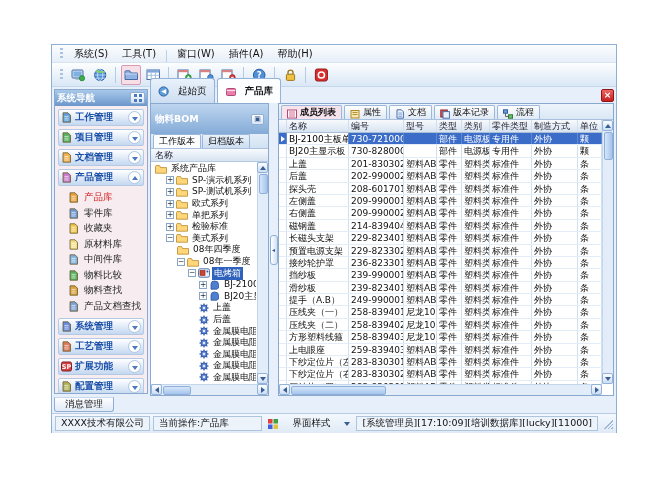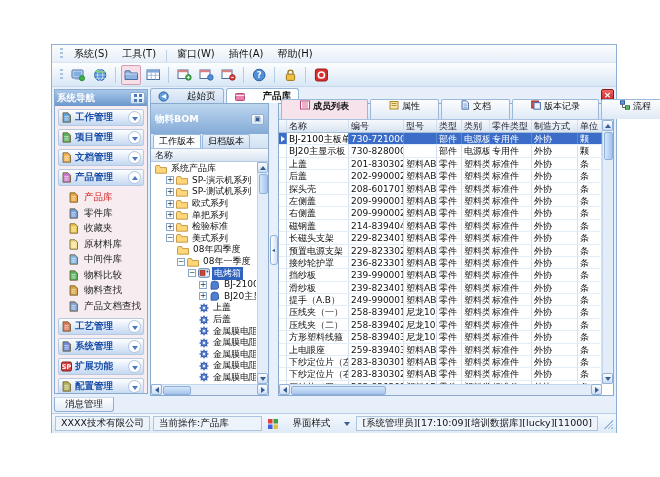--- a/index.html
+++ b/index.html
@@ -12,21 +12,21 @@
 .grip{width:3px;height:12px;margin:0 4px;background:repeating-linear-gradient(#a9c3e0 0 2px,transparent 2px 4px)}
 .menu-item{padding:1px 7px;font-size:10px;white-space:nowrap}
 .menu-sep{width:1px;height:12px;background:#bcd0e6;margin:0 3px}
 .toolbar{display:flex;align-items:center;height:24px;background:linear-gradient(#fdfefe,#d9e7f6);border-bottom:1px solid #c6d8ec;padding-left:4px}
 .tool-btn{width:20px;height:20px;display:flex;align-items:center;justify-content:center;border-radius:2px;margin:0 1px}
 .tool-btn.active{background:#f7dfe8;border:1px solid #d79ab2}
 .tool-sep{width:1px;height:16px;background:#b6cce4;margin:0 4px}
 
 
 .tabstrip{position:absolute;left:98px;top:42px;right:2px;height:16px;display:flex;align-items:flex-end;gap:2px}
-.doc-tab{height:15px;display:flex;align-items:center;gap:17px;padding:0 7px;border:1px solid #93b3d8;border-bottom:none;border-radius:3px 3px 0 0;background:linear-gradient(#e9f1fa,#cddef2);font-size:9.5px;white-space:nowrap}
+.doc-tab{height:25px;display:flex;align-items:center;gap:8px;padding:0 7px;border:1px solid #93b3d8;border-bottom:none;border-radius:3px 3px 0 0;background:linear-gradient(#e9f1fa,#cddef2);font-size:9.5px;white-space:nowrap}
 .doc-tab.active{background:#fdfeff;font-weight:bold}
 .tab-close{margin-left:auto;align-self:center;width:13px;height:13px;background:linear-gradient(#e66,#c62020);border:1px solid #8f1414;border-radius:2px;color:#fff;font-size:9px;font-weight:bold;line-height:11px;text-align:center}
 
 
 .sidebar{position:absolute;left:2px;top:44px;width:94px;height:305px;border:1px solid #89a9cf;background:#f7edf0;display:flex;flex-direction:column}
 .sb-title{height:16px;flex:none;background:linear-gradient(#a9c8e9,#6b97cc);color:#fff;font-weight:bold;font-size:9.5px;display:flex;align-items:center;padding:0 2px}
 .sb-title-btn{margin-left:auto;width:15px;height:12px;background:linear-gradient(#fff,#cfe0f2);border:1px solid #8fb0d4;border-radius:2px;display:flex;align-items:center;justify-content:center}
 .sb-body{flex:1;padding:3px;overflow:hidden}
 .sb-group-h{height:17px;display:flex;align-items:center;gap:3px;padding:0 2px;background:linear-gradient(#ffffff,#c4d8f0);border:1px solid #b4cae4;border-radius:2px;color:#1a4fa8;font-weight:bold;font-size:9.5px;margin-bottom:3px;white-space:nowrap}
 .chev{margin-left:auto;flex:none;width:13px;height:13px;border-radius:50%;background:#fff;border:1px solid #aec6e2;position:relative}
@@ -51,21 +51,21 @@
 .tnode .lbl{padding:0 2px}
 .tnode.selected .lbl{background:#2f62bc;color:#fff}
 
 
 .split{position:absolute;left:217px;top:58px;width:9px;height:293px;display:flex;align-items:center;justify-content:center}
 .split-btn{width:8px;height:30px;background:linear-gradient(90deg,#ffffff,#cfe0f2);border:1px solid #8fb0d4;border-radius:3px;color:#35588e;font-size:6px;display:flex;align-items:center;justify-content:center}
 
 
 .member{position:absolute;left:226px;top:58px;width:336px;height:293px;border:1px solid #89a9cf;background:#fff;display:flex;flex-direction:column}
 .m-tabs{height:16px;flex:none;display:flex;align-items:flex-end;gap:2px;background:linear-gradient(#eef4fb,#dae7f5);border-bottom:1px solid #a9c1de;padding:0 2px}
-.m-tab{height:20px;display:flex;align-items:flex-start;gap:3px;padding:0 18px;font-size:9px;border:1px solid #9ab8da;border-bottom:none;border-radius:2px 2px 0 0;background:linear-gradient(#fdfdfe,#dfeaf6);white-space:nowrap}
+.m-tab{height:14px;display:flex;align-items:flex-end;gap:3px;padding:0 5px;font-size:9px;border:1px solid #9ab8da;border-bottom:none;border-radius:2px 2px 0 0;background:linear-gradient(#fdfdfe,#dfeaf6);white-space:nowrap}
 .m-tab.active{background:#f7e3ec;font-weight:bold}
 .gridwrap{flex:1;position:relative;overflow:hidden}
 .ghead,.grow{display:grid;grid-template-columns:8px 62px 55px 33px 25px 28px 42px 46px 1fr;width:323px}
 .ghead{height:13px;background:linear-gradient(#f8fafc,#d7e3f1);border-bottom:1px solid #a8bdd6;font-size:9px;color:#223}
 .gcell{padding:0 2px;border-right:1px solid #d2dfef;overflow:hidden;white-space:nowrap;line-height:12.3px;height:100%}
 .grow{height:12.4px;border-bottom:1px solid #e3edf8;font-size:9px}
 .grow.sel{background:#3a6cc8;color:#fff}
 .grow.sel .gcell{border-right-color:#5d88d4}
 .grow.sel .gcell.focus{background:#fff;color:#000}
 .rowind{display:flex;align-items:center;justify-content:center}
@@ -357,35 +357,35 @@
                 <path d="M2 .8 h5 l2.5 2.5 V10.2 H2 Z" fill="#7c9fd4" stroke="#6a5a30" stroke-width="0.8"></path>
                 <path d="M3.4 4.4 H7.6 M3.4 6.2 H7.6 M3.4 8 H7.6" stroke="#ffffff" stroke-width="0.8" opacity="0.8"></path>
               </svg>
             </span>
             <span class="lbl">产品文档查找</span>
           </div>
         </div>
         <div class="sb-group-h">
           <span class="icon16">
             <svg width="11" height="11">
+              <path d="M2 .8 h5 l2.5 2.5 V10.2 H2 Z" fill="#6888d8" stroke="#6a5a30" stroke-width="0.8"></path>
+              <path d="M3.4 4.4 H7.6 M3.4 6.2 H7.6 M3.4 8 H7.6" stroke="#ffffff" stroke-width="0.8" opacity="0.8"></path>
+            </svg>
+          </span>
+          <span class="lbl">系统管理</span>
+          <span class="chev"></span>
+        </div>
+        <div class="sb-group-h">
+          <span class="icon16">
+            <svg width="11" height="11">
               <path d="M2 .8 h5 l2.5 2.5 V10.2 H2 Z" fill="#d87858" stroke="#6a5a30" stroke-width="0.8"></path>
               <path d="M3.4 4.4 H7.6 M3.4 6.2 H7.6 M3.4 8 H7.6" stroke="#ffffff" stroke-width="0.8" opacity="0.8"></path>
             </svg>
           </span>
           <span class="lbl">工艺管理</span>
-          <span class="chev"></span>
-        </div>
-        <div class="sb-group-h">
-          <span class="icon16">
-            <svg width="11" height="11">
-              <path d="M2 .8 h5 l2.5 2.5 V10.2 H2 Z" fill="#6888d8" stroke="#6a5a30" stroke-width="0.8"></path>
-              <path d="M3.4 4.4 H7.6 M3.4 6.2 H7.6 M3.4 8 H7.6" stroke="#ffffff" stroke-width="0.8" opacity="0.8"></path>
-            </svg>
-          </span>
-          <span class="lbl">系统管理</span>
           <span class="chev"></span>
         </div>
         <div class="sb-group-h">
           <span class="icon16">
             <svg width="11" height="11">
               <rect x="0.5" y="1" width="10" height="9" rx="1.5" fill="#d84040" stroke="#7a2020"></rect>
               <text x="5.5" y="8.2" font-size="6.5" fill="#fff" text-anchor="middle" font-weight="bold">SP</text>
             </svg>
           </span>
           <span class="lbl">扩展功能</span>

